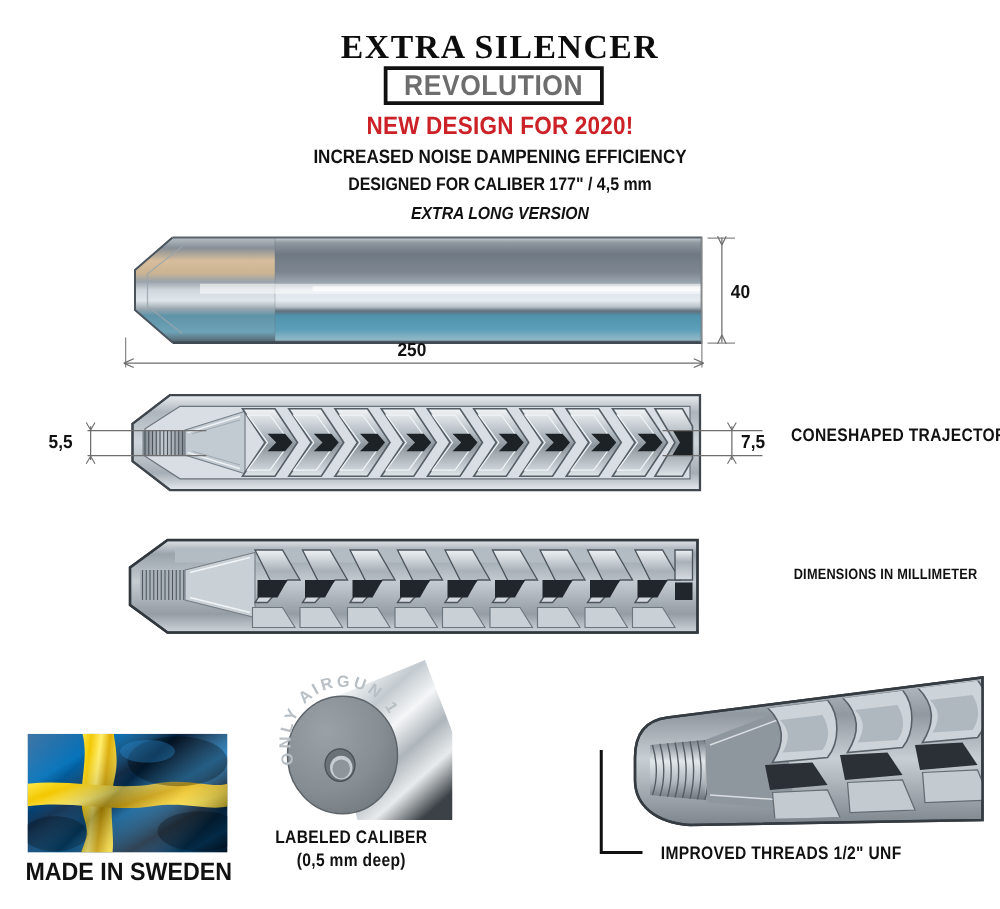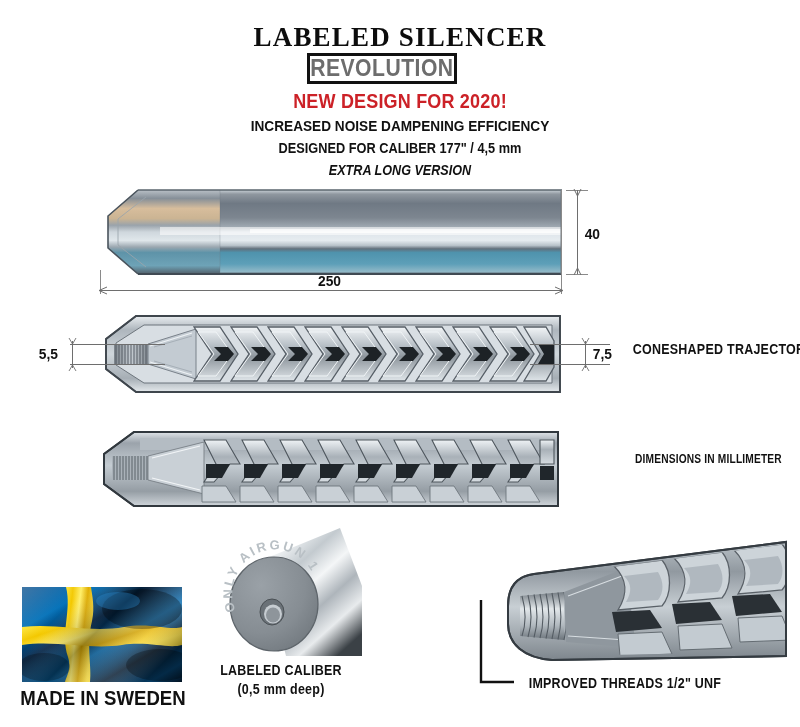--- a/index.html
+++ b/index.html
@@ -6,21 +6,21 @@
   body{width:800px;height:727px;position:relative;overflow:hidden;
        font-family:"Liberation Sans",sans-serif;color:#111;}
 
   .abs{position:absolute;}
 
   
   #title-main{left:0;top:22px;width:800px;text-align:center;
     font-family:"Liberation Serif",serif;font-weight:bold;font-size:27px;
     letter-spacing:1.2px;color:#0d0d0d;}
 
-  #revolution-box{left:307px;top:53px;width:150px;height:31px;
+  #revolution-box{left:307px;top:53px;width:176px;height:31px;
     border:3px solid #111;background:#fff;box-sizing:border-box;
     display:flex;align-items:center;justify-content:center;}
   #revolution-text{font-weight:bold;font-size:23px;color:#6d6d6d;
     letter-spacing:.5px;transform:scaleX(.92);}
 
   #tagline-new{left:0;top:90px;width:800px;text-align:center;
     font-weight:bold;font-size:20px;color:#cc2127;letter-spacing:.2px;
     transform:scaleX(.9);}
   #tagline-noise{left:0;top:117px;width:800px;text-align:center;
     font-weight:bold;font-size:15.5px;color:#111;transform:scaleX(.88);}
@@ -49,21 +49,21 @@
      font-weight:bold;font-size:20px;color:#111;transform:scaleX(.93);}
   #lbl-threads{left:513px;top:675px;}
   #lbl-dims{left:622px;top:452px;}
   #lbl-cone{left:618px;top:341px;}
 
   svg{display:block;}
 </style>
 </head>
 <body>
 
-<div class="abs" id="title-main">LABELED SILENCER</div>
+<div class="abs" id="title-main">EXTRA SILENCER</div>
 
 <div class="abs" id="revolution-box">
   <span id="revolution-text">REVOLUTION</span>
 </div>
 
 <div class="abs" id="tagline-new">NEW DESIGN FOR 2020!</div>
 <div class="abs" id="tagline-noise">INCREASED NOISE DAMPENING EFFICIENCY</div>
 <div class="abs" id="tagline-caliber">DESIGNED FOR CALIBER 177" / 4,5 mm</div>
 <div class="abs" id="tagline-extra">EXTRA LONG VERSION</div>
 

